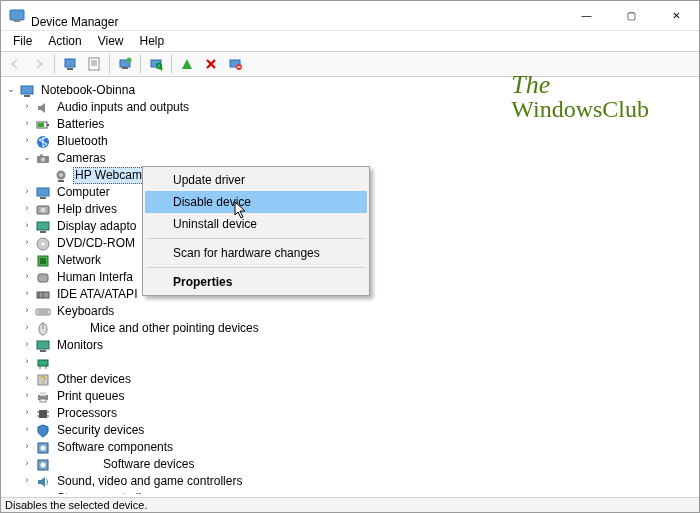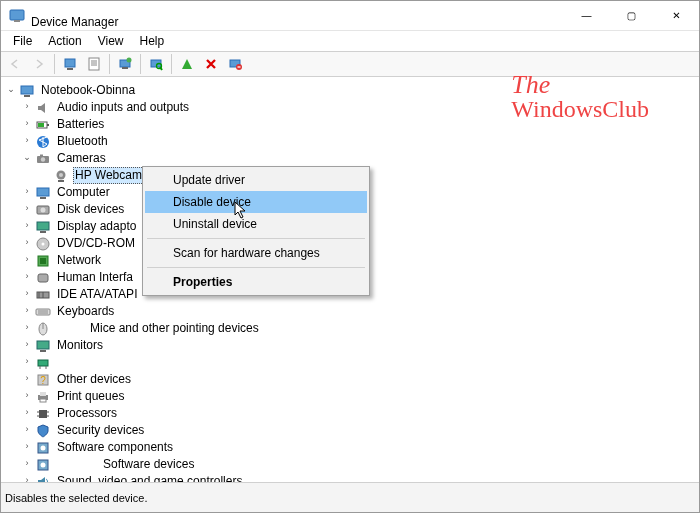--- a/index.html
+++ b/index.html
@@ -92,21 +92,21 @@
   .label { white-space: nowrap; padding: 0 2px; }
   .label.selected { background: #cde8ff; border: 1px dotted #555; padding: 0 1px; }
   .children { margin-left: 0; }
 
   
   .watermark {
     position: absolute;
     top: 73px; right: 50px;
     text-align: left;
     font-family: "Times New Roman", serif;
-    color: #ef4444;
+    color: #4d7c0f;
     pointer-events: none;
   }
   .watermark .l1 { font-size: 26px; line-height: 22px; font-style: italic; }
   .watermark .l2 { font-size: 24px; line-height: 26px; }
   .site { position: absolute; bottom: 2px; right: 6px; font-size: 10px; color: #bbb; }
 
   
   .ctxmenu {
     position: absolute;
     border: 1px solid #a0a0a0;
@@ -120,21 +120,21 @@
   .ctxmenu .ci.highlight { background: #91c9f7; }
   .ctxmenu .csep { height: 1px; background: #d0d0d0; margin: 3px 2px; }
   .ctxmenu .ci.bold { font-weight: bold; }
 
   
   .cursor { position: absolute; z-index: 60; pointer-events: none; }
 
   
   .statusbar {
     position: absolute; bottom: 0; left: 0; right: 0;
-    height: 30px;
+    height: 15px;
     border-top: 1px solid #d0d0d0;
     padding-left: 4px;
     font-size: 11px;
     display: flex; align-items: center;
     background: #f4f4f4;
   }
 </style>
 </head>
 <body>
 
@@ -303,21 +303,21 @@
       <span class="label">Computer</span>
     </div>
           </div>
           <div class="node">
     <span class="toggle" style="left:18px;">›</span>
     <div class="row" style="padding-left:32px;">
       <span class="node-icon"><svg viewBox="0 0 16 16">
                   <rect x="2" y="4" width="12" height="8" rx="1" fill="#aaa" stroke="#666"></rect>
                   <circle cx="8" cy="8" r="2.5" fill="#ddd"></circle>
                 </svg></span>
-      <span class="label">Disk devices</span>
+      <span class="label">Help drives</span>
     </div>
           </div>
           <div class="node">
     <span class="toggle" style="left:18px;">›</span>
     <div class="row" style="padding-left:32px;">
       <span class="node-icon"><svg viewBox="0 0 16 16">
                   <rect x="2" y="3" width="12" height="8" fill="#4a8" stroke="#266"></rect>
                   <rect x="5" y="12" width="6" height="2" fill="#666"></rect>
                 </svg></span>
       <span class="label">Display adapto</span>

